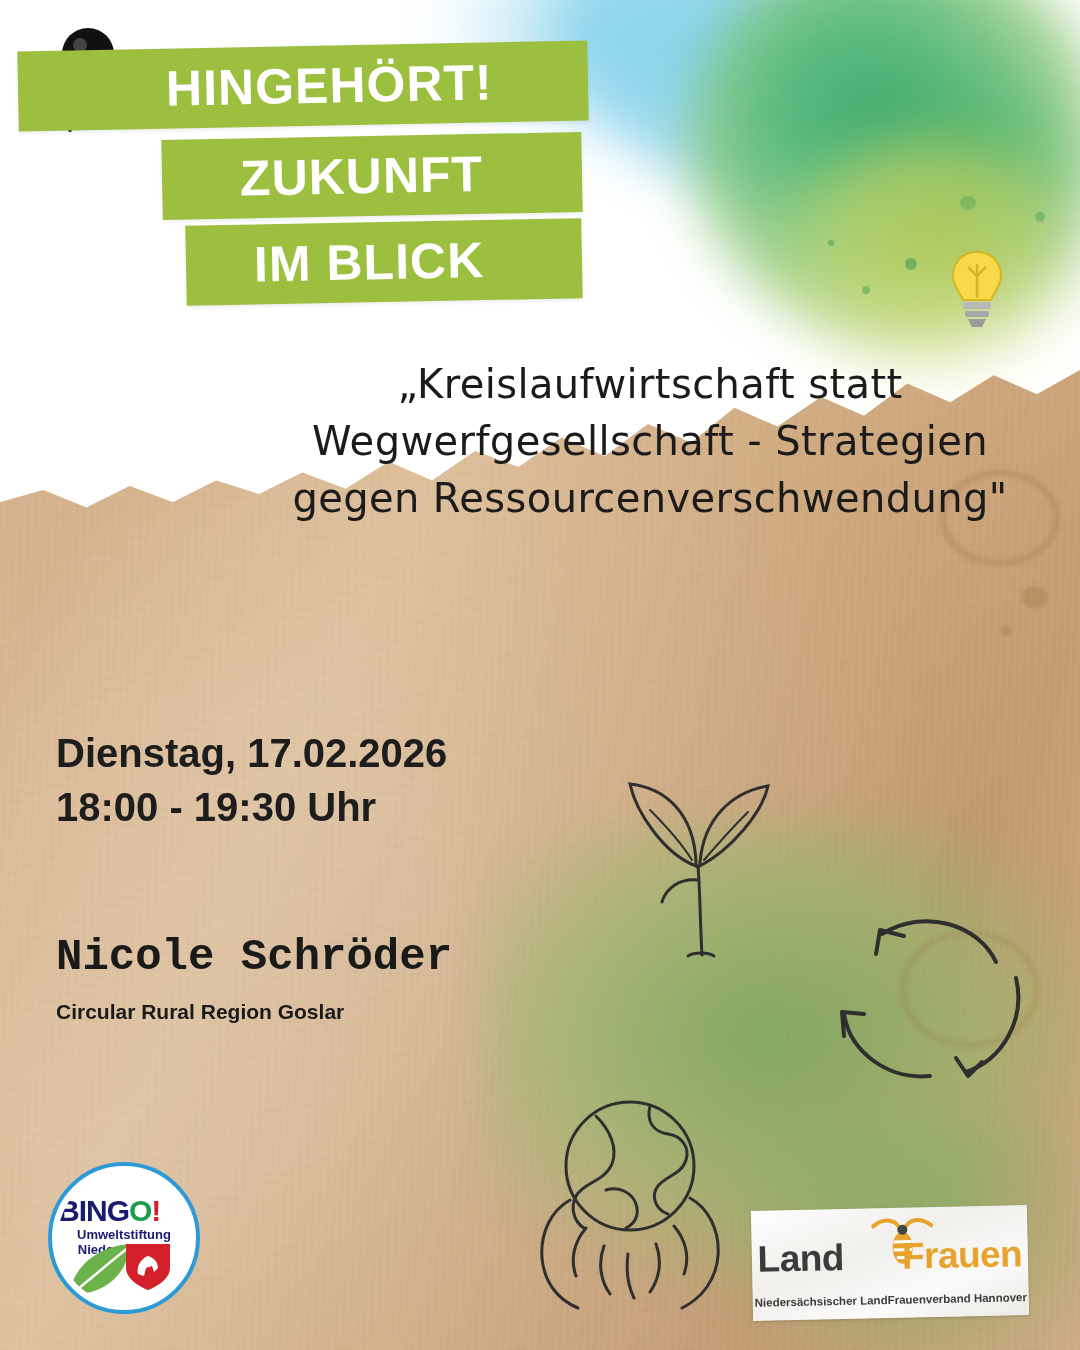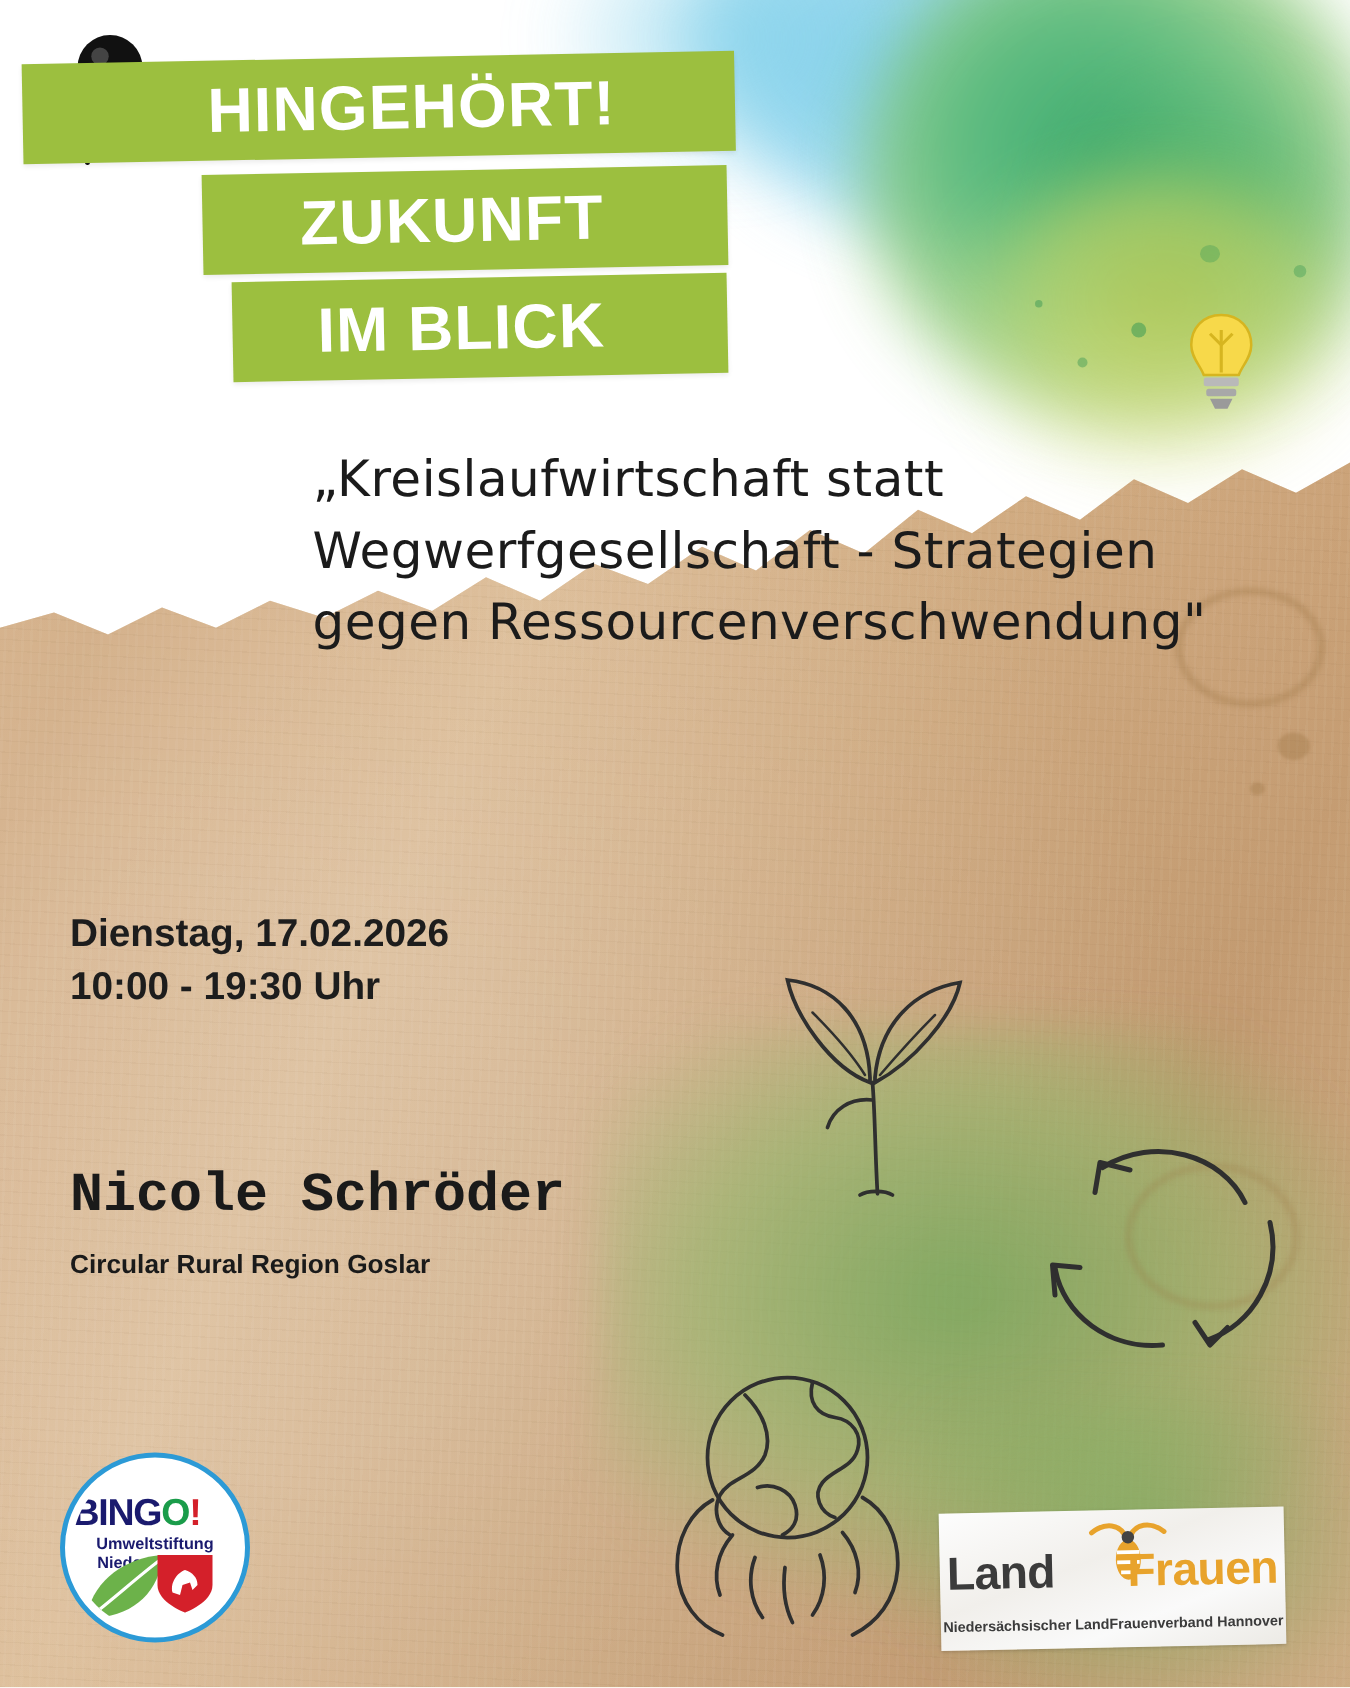--- a/index.html
+++ b/index.html
@@ -168,34 +168,34 @@
     transform: rotate(-1.1deg);
   }
 
   
   .bulb { position: absolute; left: 946px; top: 248px; width: 62px; height: 84px; }
 
   
   .quote {
     position: absolute;
     left: 250px; top: 356px; width: 800px;
-    text-align: left;
+    text-align: center;
     font-family: "DejaVu Sans", sans-serif;
     font-size: 40px;
     line-height: 1.42;
     color: #1b1b1b;
     letter-spacing: .4px;
   }
   .quote span { display: block; }
 
   
   .date-block {
     position: absolute;
     left: 56px; top: 726px;
-    font-size: 31px;
+    font-size: 40px;
     font-weight: 700;
     color: #1d1d1d;
     line-height: 1.35;
   }
   .speaker-name {
     position: absolute;
     left: 56px; top: 932px;
     font-size: 44px;
     font-weight: 700;
     color: #1a1a1a;
@@ -327,21 +327,21 @@
   </svg>
 
   <div class="quote">
     <span>„Kreislaufwirtschaft statt</span>
     <span>Wegwerfgesellschaft - Strategien</span>
     <span>gegen Ressourcenverschwendung"</span>
   </div>
 
   <div class="date-block">
     <div>Dienstag, 17.02.2026</div>
-    <div>10:00 - 19:30 Uhr</div>
+    <div>18:00 - 19:30 Uhr</div>
   </div>
 
   <div class="speaker-name">Nicole Schröder</div>
   <div class="speaker-org">Circular Rural Region Goslar</div>
 
   <svg class="ill-sprout" viewBox="0 0 220 200">
     <g fill="none" stroke="#2f2f2f" stroke-width="3" stroke-linecap="round">
       <path d="M112 185 C110 150 110 120 108 96"></path>
       <path d="M108 110 C90 108 76 118 72 132"></path>
       <path d="M106 96 C74 84 46 42 40 14 C76 18 104 44 106 92 Z"></path>

